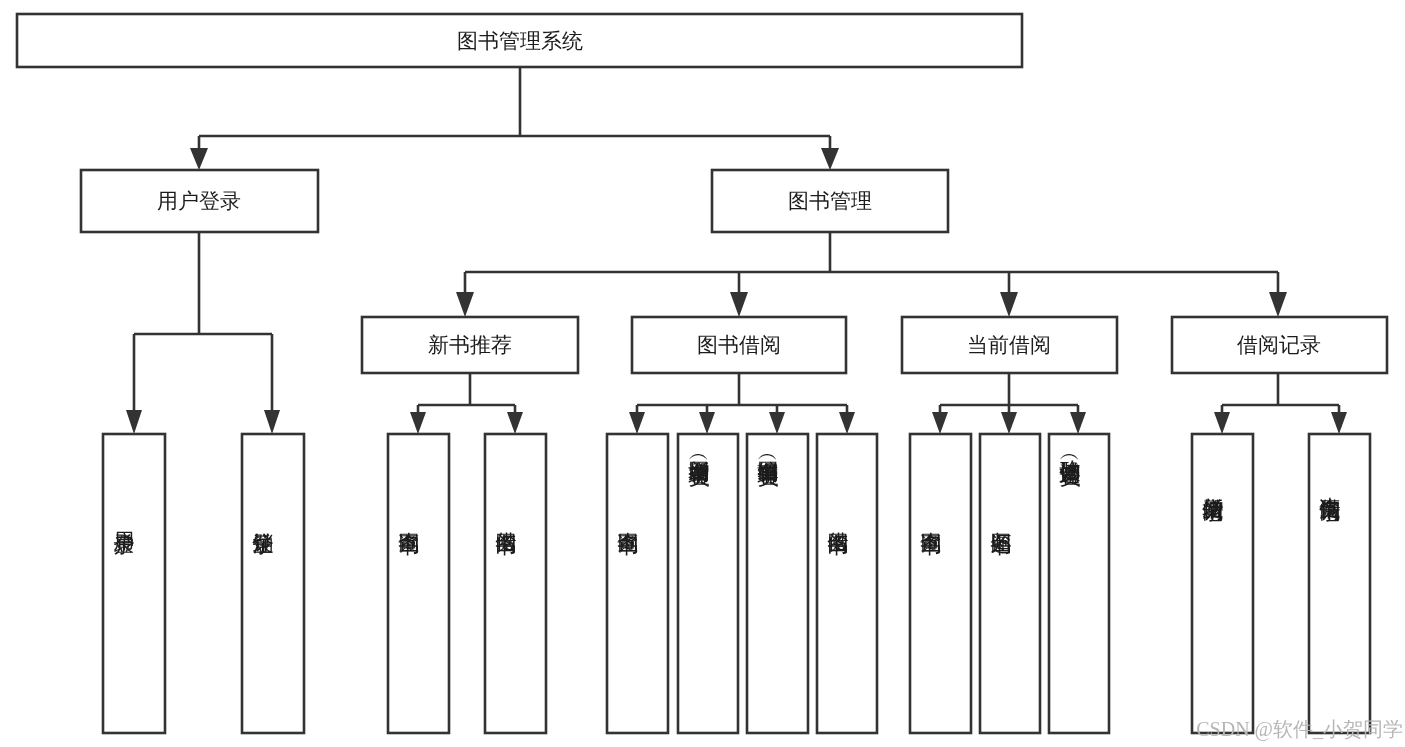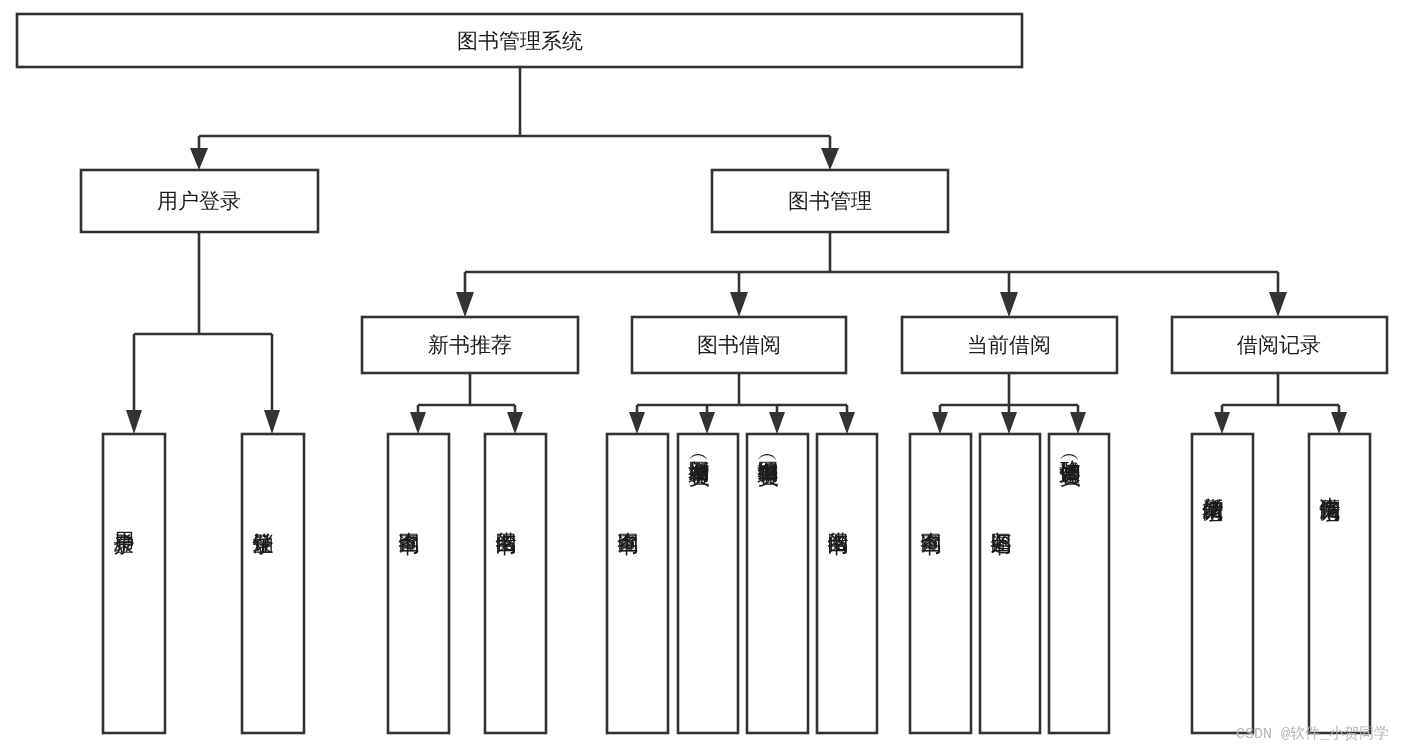--- a/index.html
+++ b/index.html
@@ -55,24 +55,24 @@
     color: #1c1c1c;
     writing-mode: vertical-rl;
     text-orientation: upright;
     white-space: nowrap;
     line-height: 1;
     letter-spacing: 1px;
     pointer-events: none;
   }
   .watermark {
     position: absolute;
-    right: 16px;
+    right: 2px;
     bottom: 4px;
-    font-family: Liberation Mono, monospace;
-    font-size: 15px;
+    font-family: Liberation Serif, serif;
+    font-size: 20px;
     color: #b6b6b6;
     white-space: nowrap;
   }
 </style>
 </head>
 <body>
 
 <div id="diagram-root">
 
   <svg class="diagram-canvas" viewBox="0 0 1405 747" xmlns="http://www.w3.org/2000/svg">

